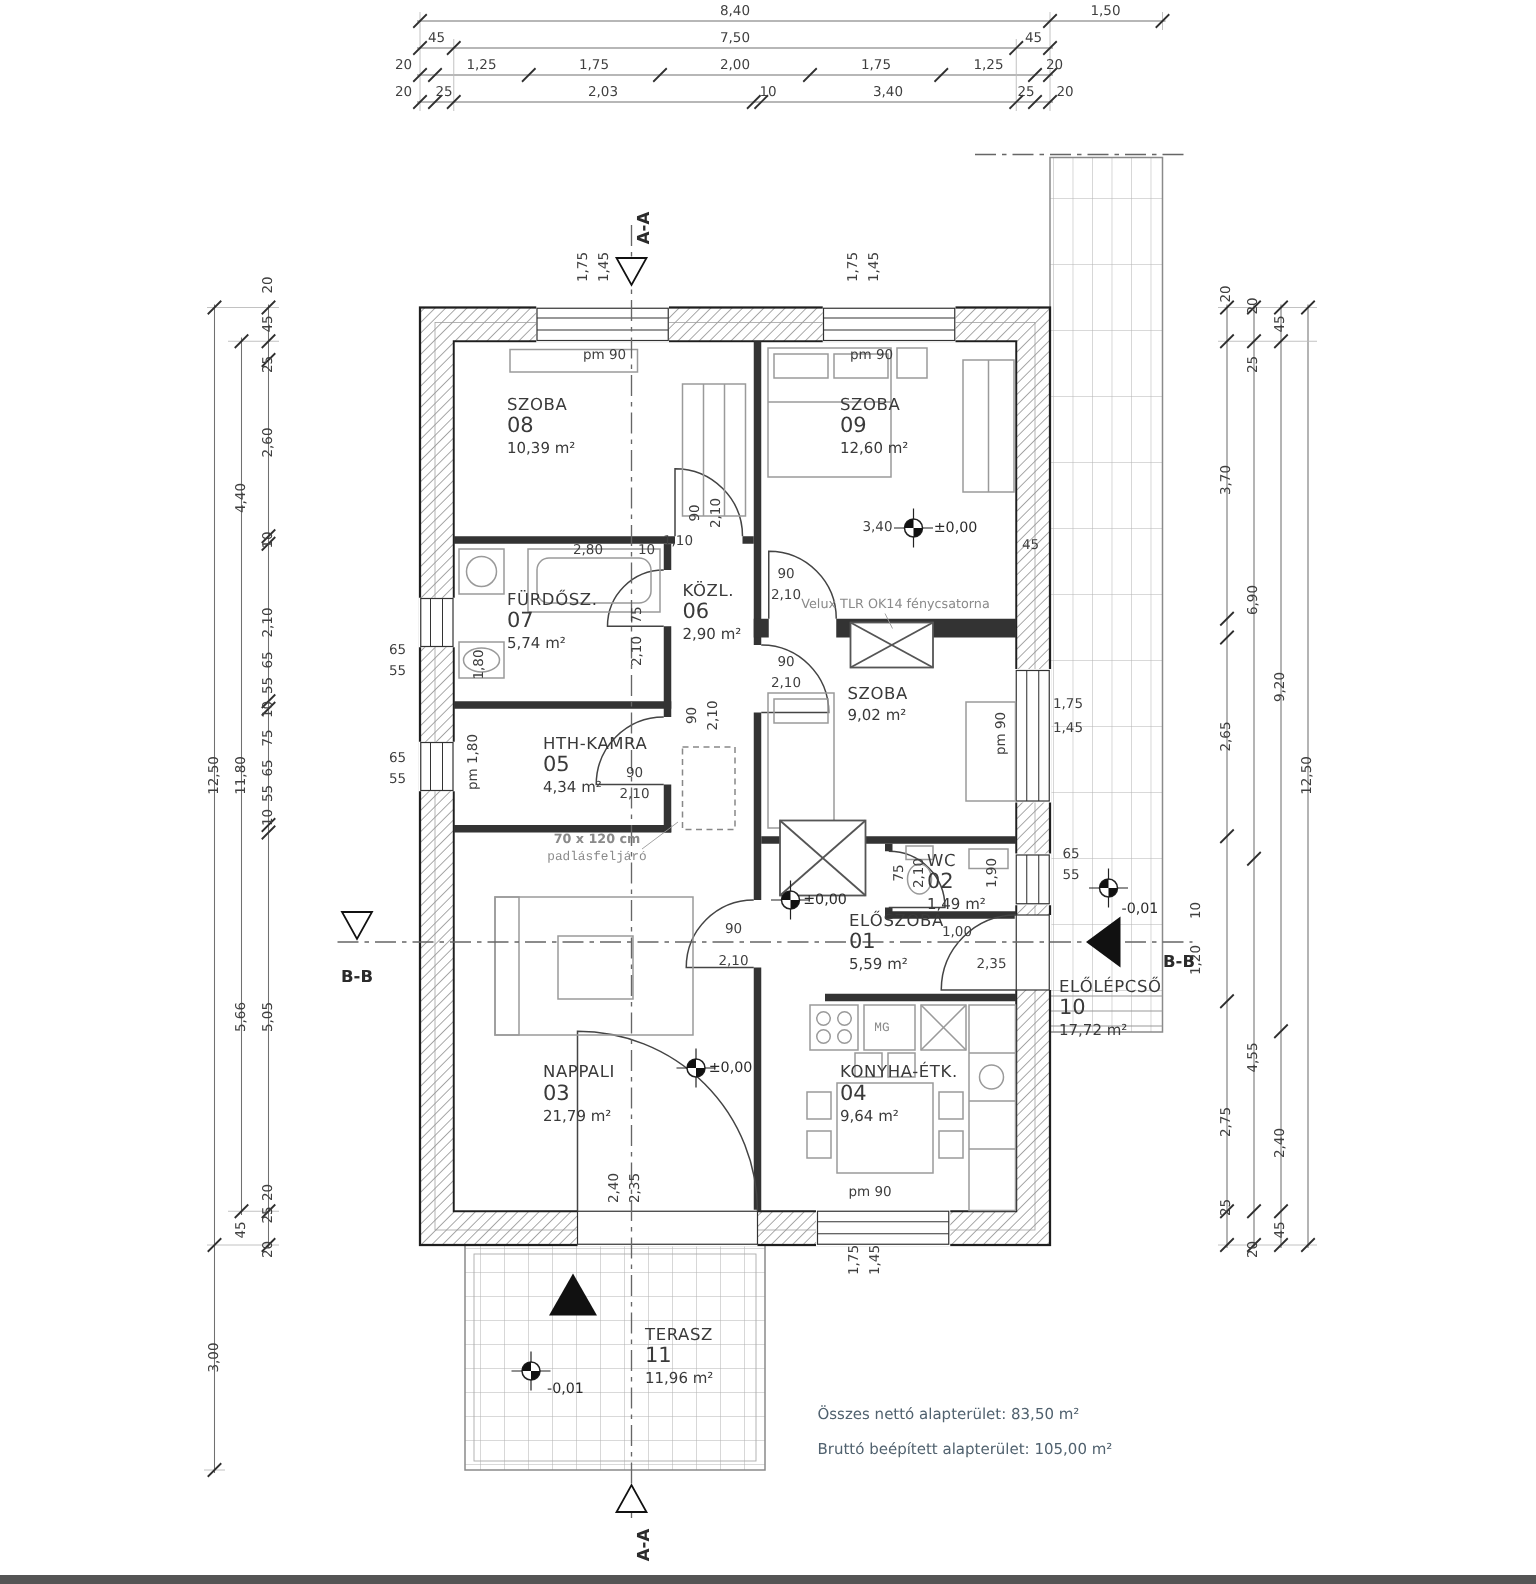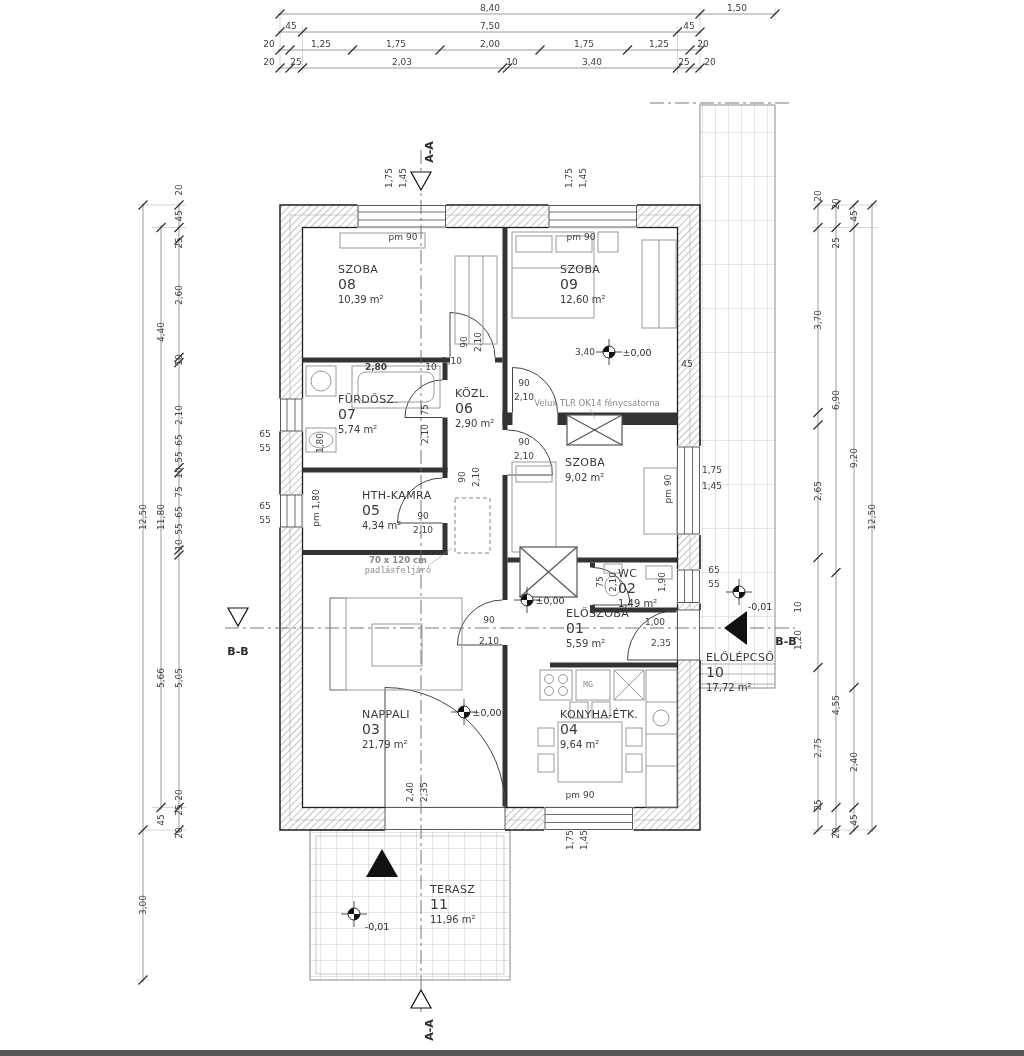--- a/index.html
+++ b/index.html
@@ -402,21 +402,21 @@
       <span class="lbl dim" style="left: 818px; top: 748px; transform: translate(-50%, -50%) rotate(-90deg);">2,75</span>
       <span class="lbl dim" style="left: 818px; top: 805px; transform: translate(-50%, -50%) rotate(-90deg);">25</span>
       <span class="lbl dim" style="left: 854px; top: 820px; transform: translate(-50%, -50%) rotate(-90deg);">45</span>
       <span class="lbl dim" style="left: 836px; top: 833px; transform: translate(-50%, -50%) rotate(-90deg);">20</span>
       <span class="lbl dim" style="left: 389px; top: 178px; transform: translate(-50%, -50%) rotate(-90deg);">1,75</span>
       <span class="lbl dim" style="left: 403px; top: 178px; transform: translate(-50%, -50%) rotate(-90deg);">1,45</span>
       <span class="lbl dim" style="left: 403px; top: 237px; transform: translate(-50%, -50%);">pm 90</span>
       <span class="lbl dim" style="left: 569px; top: 178px; transform: translate(-50%, -50%) rotate(-90deg);">1,75</span>
       <span class="lbl dim" style="left: 583px; top: 178px; transform: translate(-50%, -50%) rotate(-90deg);">1,45</span>
       <span class="lbl dim" style="left: 581px; top: 237px; transform: translate(-50%, -50%);">pm 90</span>
-      <span class="lbl dim" style="left: 376px; top: 367px; transform: translate(-50%, -50%); font-weight: bold;">2,80</span>
+      <span class="lbl dim" style="left: 392px; top: 367px; transform: translate(-50%, -50%);">2,80</span>
       <span class="lbl dim" style="left: 431px; top: 367px; transform: translate(-50%, -50%);">10</span>
       <span class="lbl dim" style="left: 452px; top: 361px; transform: translate(-50%, -50%);">1,10</span>
       <span class="lbl dim" style="left: 464px; top: 342px; transform: translate(-50%, -50%) rotate(-90deg);">90</span>
       <span class="lbl dim" style="left: 478px; top: 342px; transform: translate(-50%, -50%) rotate(-90deg);">2,10</span>
       <span class="lbl dim" style="left: 585px; top: 352px; transform: translate(-50%, -50%);">3,40</span>
       <span class="lbl dim" style="left: 687px; top: 364px; transform: translate(-50%, -50%);">45</span>
       <span class="lbl dim" style="left: 425px; top: 410px; transform: translate(-50%, -50%) rotate(-90deg);">75</span>
       <span class="lbl dim" style="left: 425px; top: 434px; transform: translate(-50%, -50%) rotate(-90deg);">2,10</span>
       <span class="lbl dim" style="left: 524px; top: 383px; transform: translate(-50%, -50%);">90</span>
       <span class="lbl dim" style="left: 524px; top: 397px; transform: translate(-50%, -50%);">2,10</span>
@@ -435,21 +435,21 @@
       <span class="lbl dim" style="left: 668px; top: 489px; transform: translate(-50%, -50%) rotate(-90deg);">pm 90</span>
       <span class="lbl dim" style="left: 712px; top: 470px; transform: translate(-50%, -50%);">1,75</span>
       <span class="lbl dim" style="left: 712px; top: 486px; transform: translate(-50%, -50%);">1,45</span>
       <span class="lbl dim" style="left: 600px; top: 582px; transform: translate(-50%, -50%) rotate(-90deg);">75</span>
       <span class="lbl dim" style="left: 613px; top: 582px; transform: translate(-50%, -50%) rotate(-90deg);">2,10</span>
       <span class="lbl dim" style="left: 662px; top: 582px; transform: translate(-50%, -50%) rotate(-90deg);">1,90</span>
       <span class="lbl dim" style="left: 714px; top: 570px; transform: translate(-50%, -50%);">65</span>
       <span class="lbl dim" style="left: 714px; top: 584px; transform: translate(-50%, -50%);">55</span>
       <span class="lbl dim" style="left: 489px; top: 620px; transform: translate(-50%, -50%);">90</span>
       <span class="lbl dim" style="left: 489px; top: 641px; transform: translate(-50%, -50%);">2,10</span>
-      <span class="lbl dim" style="left: 655px; top: 622px; transform: translate(-50%, -50%);">1,00</span>
+      <span class="lbl dim" style="left: 638px; top: 622px; transform: translate(-50%, -50%);">1,00</span>
       <span class="lbl dim" style="left: 661px; top: 643px; transform: translate(-50%, -50%);">2,35</span>
       <span class="lbl dim" style="left: 410px; top: 792px; transform: translate(-50%, -50%) rotate(-90deg);">2,40</span>
       <span class="lbl dim" style="left: 424px; top: 792px; transform: translate(-50%, -50%) rotate(-90deg);">2,35</span>
       <span class="lbl dim" style="left: 580px; top: 795px; transform: translate(-50%, -50%);">pm 90</span>
       <span class="lbl dim" style="left: 570px; top: 840px; transform: translate(-50%, -50%) rotate(-90deg);">1,75</span>
       <span class="lbl dim" style="left: 584px; top: 840px; transform: translate(-50%, -50%) rotate(-90deg);">1,45</span>
       <span class="lbl note" style="left: 597px; top: 403px; transform: translate(-50%, -50%);">Velux TLR OK14 fénycsatorna</span>
       <span class="lbl note" style="left: 398px; top: 560px; transform: translate(-50%, -50%); font-weight: bold;">70 x 120 cm</span>
       <span class="lbl note" style="left: 398px; top: 571px; transform: translate(-50%, -50%); font-family: Liberation Mono, monospace;">padlásfeljáró</span>
       <span class="lbl note" style="left: 588px; top: 685px; transform: translate(-50%, -50%); font-family: Liberation Mono, monospace;">MG</span>
@@ -516,16 +516,20 @@
         <div class="room-num">04</div>
         <div class="room-area">9,64 m²</div>
       </div>
       <div class="room-label" style="left: 430px; top: 882px;">
         <div class="room-name">TERASZ</div>
         <div class="room-num">11</div>
         <div class="room-area">11,96 m²</div>
       </div>
     </div>
 
+<div id="summary">
+  <div>Összes nettó alapterület: 83,50 m²</div>
+  <div>Bruttó beépített alapterület: 105,00 m²</div>
+</div>
 
 <div id="bottom-bar"></div>
 
 </div>
 
 </body></html>

